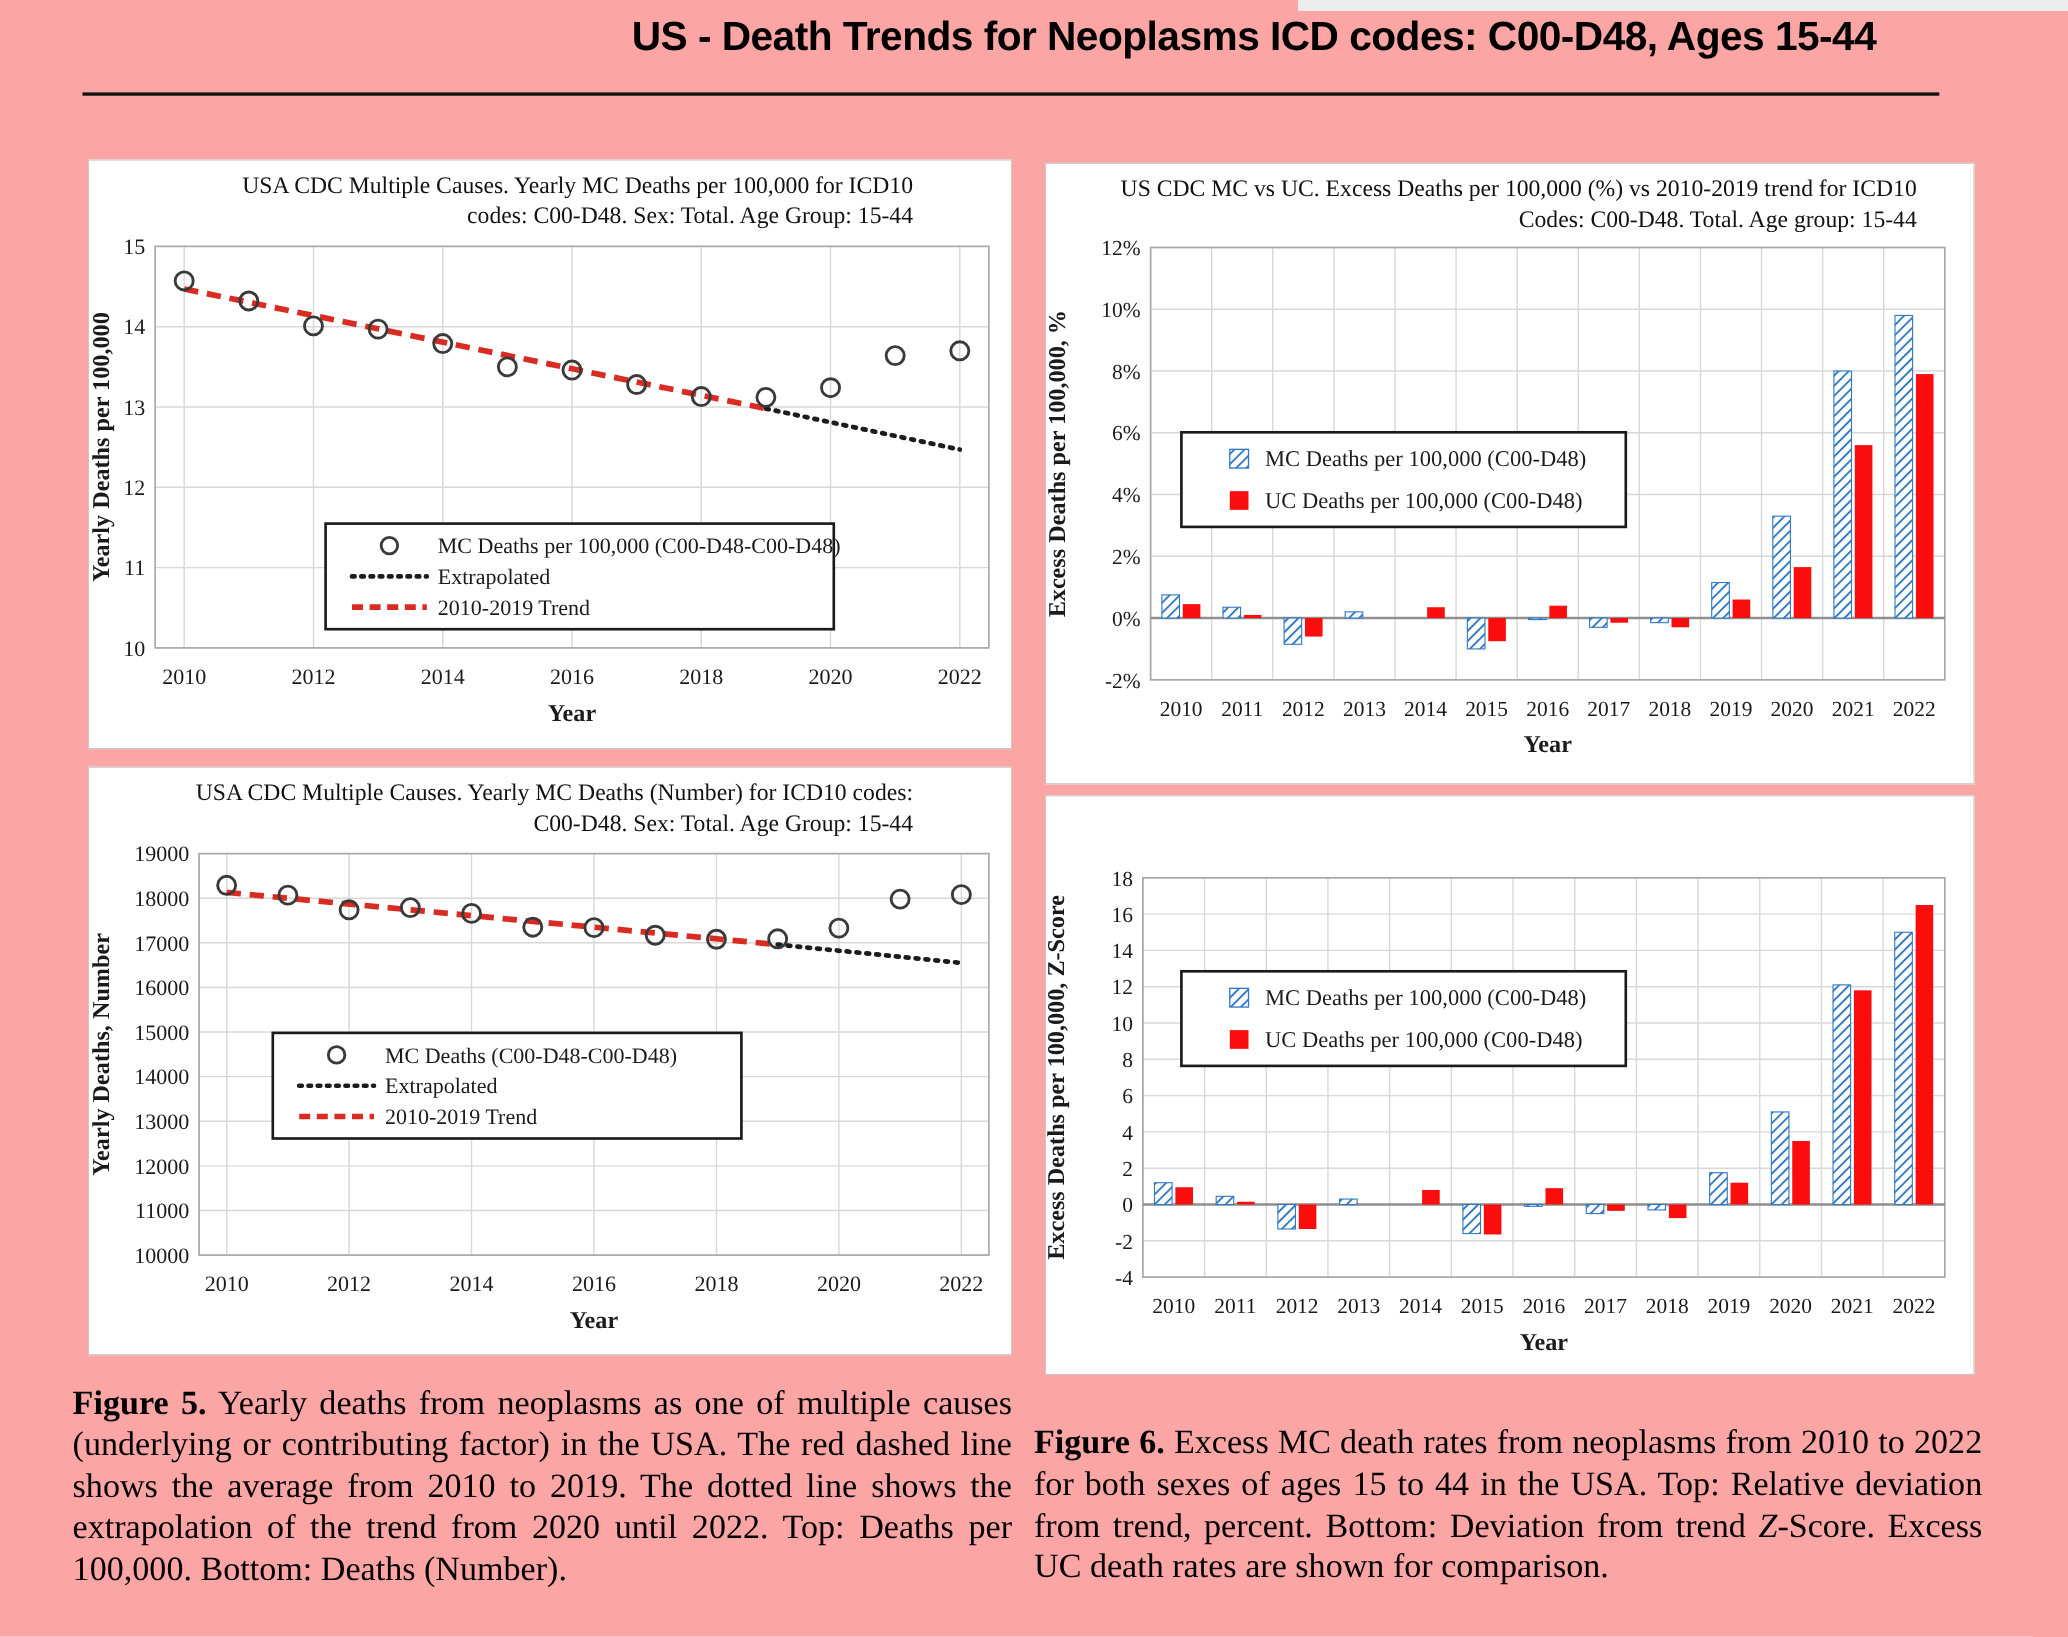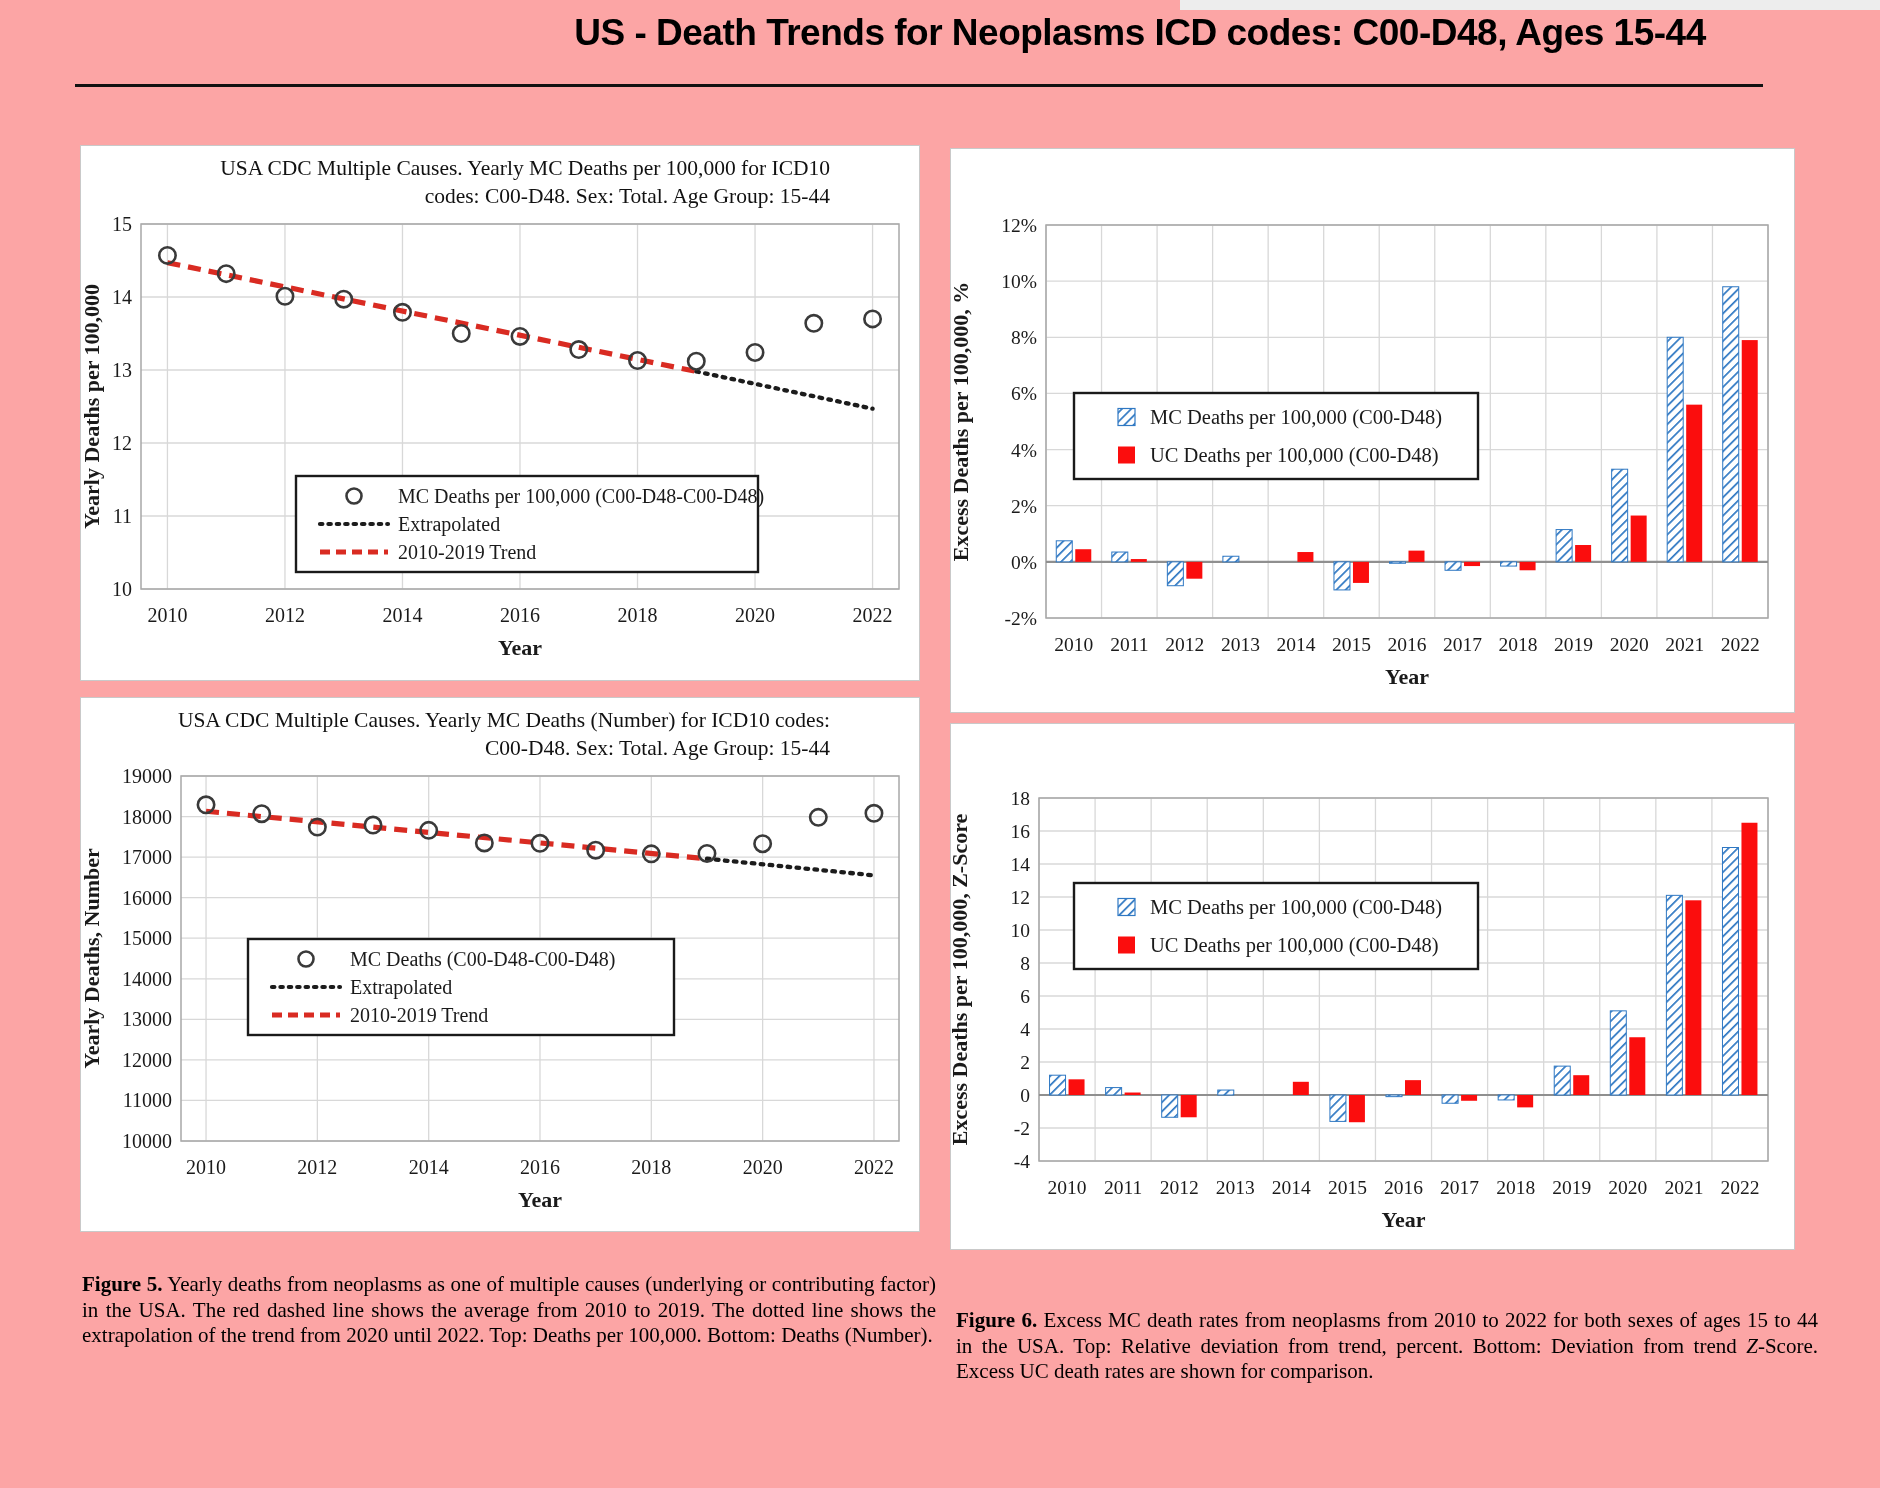--- a/index.html
+++ b/index.html
@@ -7,21 +7,21 @@
         font-family:"Liberation Serif",serif;color:#1a1a1a;}
   .top-strip{position:absolute;top:0;right:0;width:700px;height:10px;background:#ededed;}
   .page-header{position:absolute;top:12px;left:500px;width:1280px;text-align:center;
         font-family:"Liberation Sans",sans-serif;font-weight:bold;font-size:37px;letter-spacing:-0.5px;color:#000;}
   .header-rule{position:absolute;top:84px;left:75px;width:1688px;height:0;border-top:3px solid #111;}
   .panel{position:absolute;background:#fff;border:1.5px solid #c9c9c9;box-sizing:border-box;}
   .chart-title{position:absolute;top:8px;left:0;right:0;margin:0 auto;text-align:right;
         font-size:21.5px;line-height:1.32;color:#111;}
   svg.plot{position:absolute;left:0;}
   svg text{font-family:"Liberation Serif",serif;fill:#1a1a1a;}
-  .caption{position:absolute;margin:16px;font-size:21px;line-height:1.22;text-align:justify;color:#000;}
+  .caption{position:absolute;margin:0;font-size:31px;line-height:1.22;text-align:justify;color:#000;}
   .caption b{font-weight:bold;}
   .caption i{font-style:italic;}
 </style>
 </head>
 <body>
 
 <div id="page">
   <div class="top-strip"></div>
   <div class="page-header">US - Death Trends for Neoplasms ICD codes: C00-D48, Ages 15-44</div>
   <div class="header-rule"></div>
@@ -142,20 +142,21 @@
         <circle cx="225" cy="199" r="7.5" fill="none" stroke="#3a3a3a" stroke-width="2.6"></circle>
         <text x="269" y="206" font-size="20">MC Deaths (C00-D48-C00-D48)</text>
         <line x1="191" y1="227" x2="259" y2="227" stroke="#1c1c1c" stroke-width="4.2" stroke-dasharray="2.4 6" stroke-linecap="round"></line>
         <text x="269" y="234" font-size="20">Extrapolated</text>
         <line x1="191" y1="255" x2="259" y2="255" stroke="#d92b22" stroke-width="5.2" stroke-dasharray="10 6"></line>
         <text x="269" y="262" font-size="20">2010-2019 Trend</text>
       </svg>
   </section>
 
   <section class="panel" style="left:950px;top:148px;width:845px;height:565px">
+    <div class="chart-title" style="width:740px">US CDC MC vs UC. Excess Deaths per 100,000 (%) vs 2010-2019 trend for ICD10 Codes: C00-D48. Total. Age group: 15-44</div>
     <svg class="plot" style="top:62px" viewBox="0 0 845 503" width="845" height="503">
         <line x1="95" y1="407" x2="817" y2="407" stroke="#d8d8d8" stroke-width="1.3"></line>
         <text x="86" y="414" text-anchor="end" font-size="19.5">-2%</text>
         <line x1="95" y1="350.85714285714283" x2="817" y2="350.85714285714283" stroke="#d8d8d8" stroke-width="1.3"></line>
         <text x="86" y="357.85714285714283" text-anchor="end" font-size="19.5">0%</text>
         <line x1="95" y1="294.7142857142857" x2="817" y2="294.7142857142857" stroke="#d8d8d8" stroke-width="1.3"></line>
         <text x="86" y="301.7142857142857" text-anchor="end" font-size="19.5">2%</text>
         <line x1="95" y1="238.57142857142858" x2="817" y2="238.57142857142858" stroke="#d8d8d8" stroke-width="1.3"></line>
         <text x="86" y="245.57142857142858" text-anchor="end" font-size="19.5">4%</text>
         <line x1="95" y1="182.42857142857142" x2="817" y2="182.42857142857142" stroke="#d8d8d8" stroke-width="1.3"></line>

